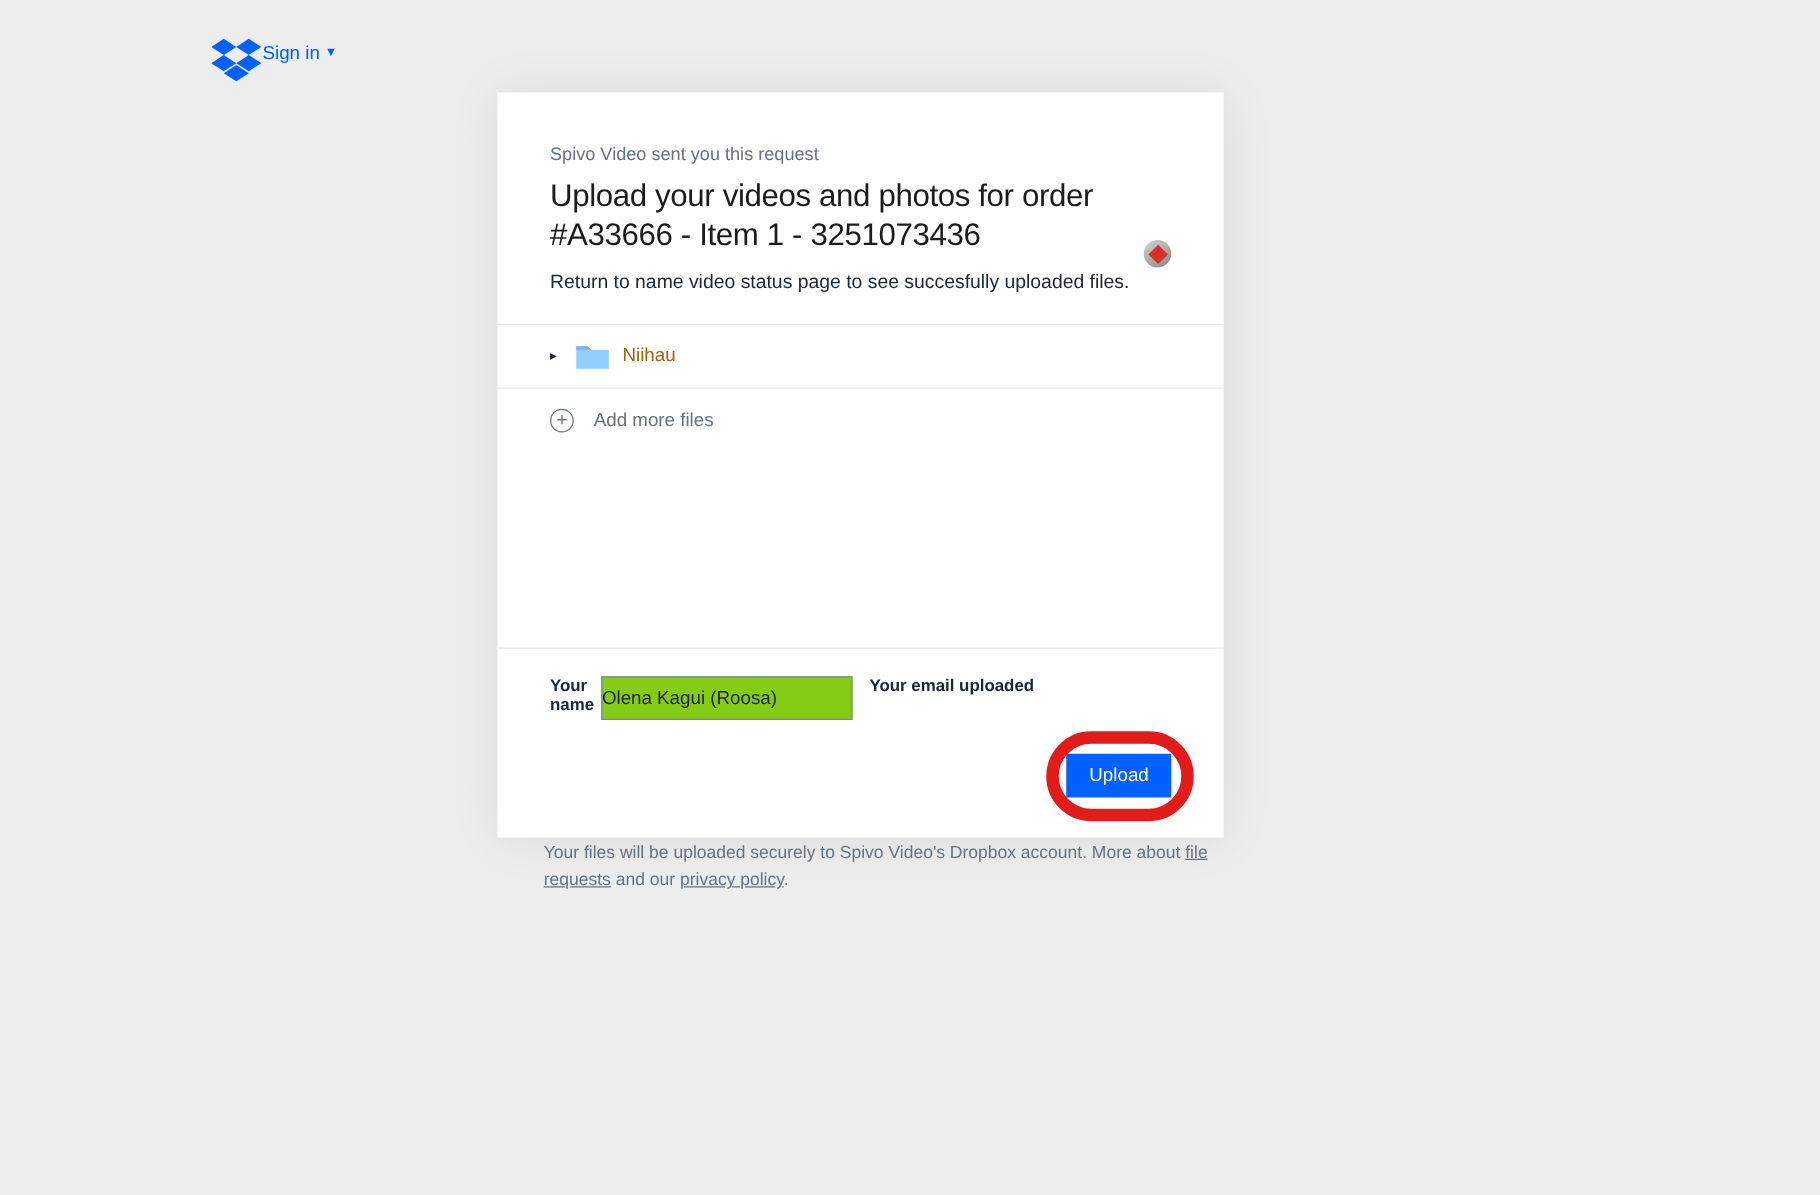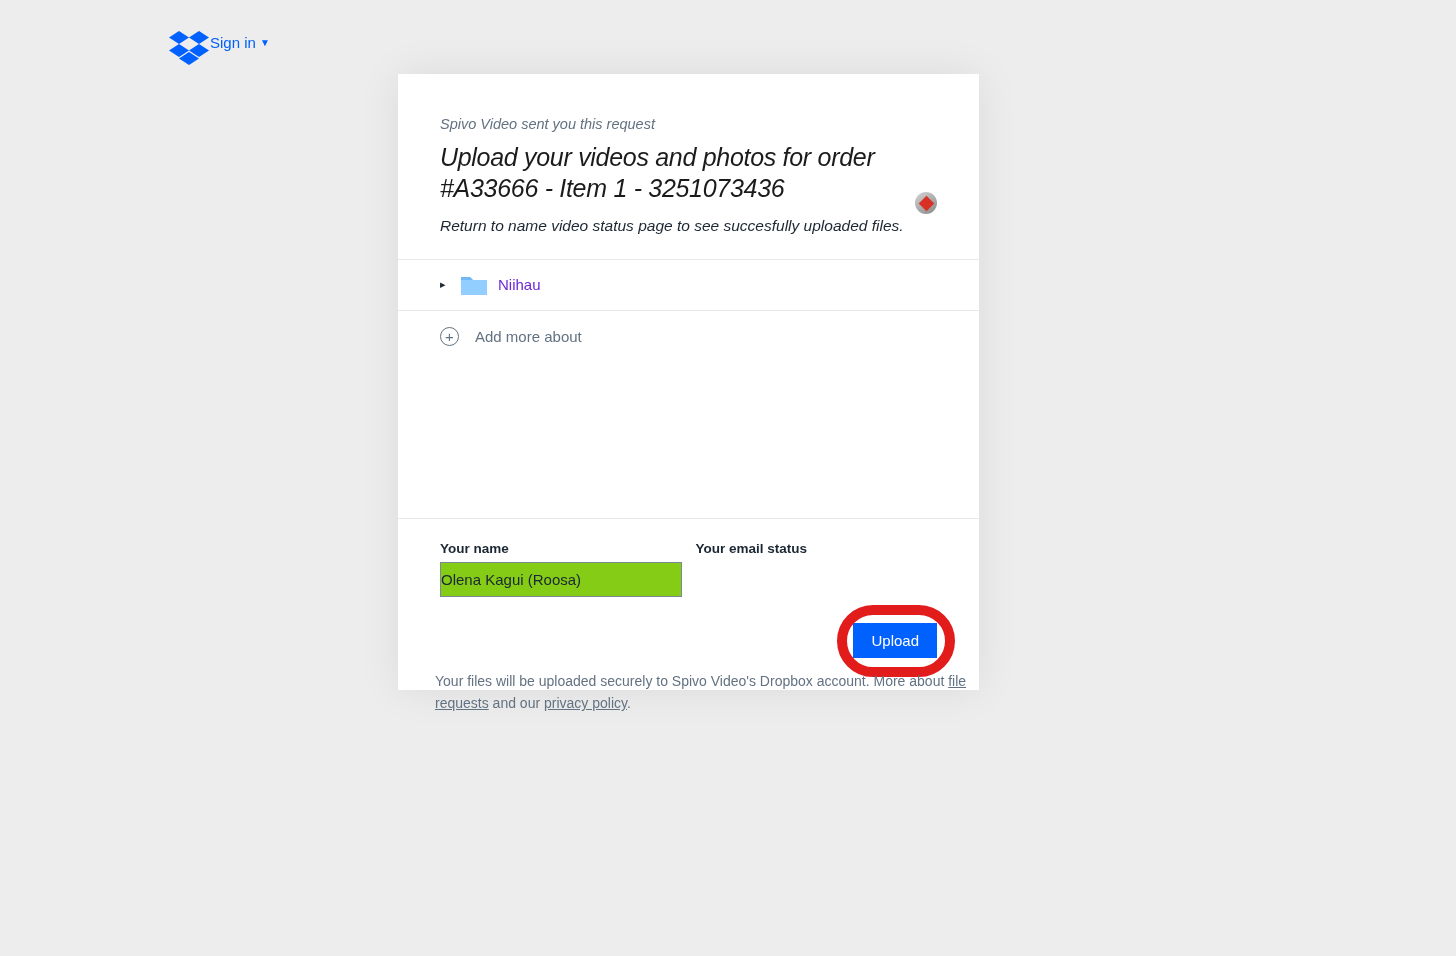--- a/index.html
+++ b/index.html
@@ -42,21 +42,20 @@
       position: absolute;
       left: 398px;
       top: 74px;
       width: 581px;
       background: #ffffff;
       box-shadow: 0 0 40px rgba(0,0,0,0.08);
     }
     .card-header {
       padding: 42px 30px 24px 42px;
       position: relative;
-      font-style: italic;
     }
     .request-from {
       color: #637282;
       font-size: 14.5px;
       margin-bottom: 10px;
     }
     .card-title {
       font-size: 25px;
       font-weight: 400;
       color: #1b1b1b;
@@ -99,21 +98,21 @@
       color: #1b2733;
       font-size: 11px;
       width: 10px;
     }
     .folder-icon {
       width: 28px;
       height: 22px;
       position: relative;
     }
     .folder-name {
-      color: #6d28d9;
+      color: #a16207;
       font-size: 15px;
     }
     .add-more-row {
       padding: 16px 42px 20px 42px;
       display: flex;
       align-items: center;
       gap: 16px;
     }
     .plus-circle {
       width: 19px;
@@ -138,21 +137,20 @@
       border-top: 1px solid #e6e8eb;
       padding: 22px 42px 32px 42px;
     }
     .form-row {
       display: flex;
       gap: 14px;
     }
     .form-field {
       flex: 1;
       display: flex;
-      flex-direction: column;
     }
     .form-label {
       font-size: 13.5px;
       font-weight: 600;
       color: #1b2733;
       margin-bottom: 6px;
     }
     .text-input {
       padding: 7px 0;
       font-size: 15px;
@@ -249,33 +247,33 @@
       <svg width="28" height="22" viewBox="0 0 28 22">
         <path d="M1 3 L10 3 L13 6 L27 6 L27 21 L1 21 Z" fill="#92ceff"></path>
         <path d="M1 3 L10 3 L13 6 L1 6 Z" fill="#71b8f4"></path>
       </svg>
     </span>
     <span class="folder-name">Niihau</span>
   </div>
 
   <div class="add-more-row">
     <span class="plus-circle">+</span>
-    <span class="add-more-label">Add more about</span>
+    <span class="add-more-label">Add more files</span>
   </div>
 
   <div class="spacer"></div>
 
   <div class="form-section">
     <div class="form-row">
       <div class="form-field">
         <label class="form-label">Your name</label>
         <input type="text" class="text-input" value="Olena Kagui (Roosa)" style="">
       </div>
       <div class="form-field">
-        <label class="form-label">Your email status</label>
+        <label class="form-label">Your email uploaded</label>
       </div>
     </div>
     <div class="button-row">
       <div class="upload-highlight"></div>
       <button class="upload-button">Upload</button>
     </div>
   </div>
 </div>
 
 <div class="footer-text">

